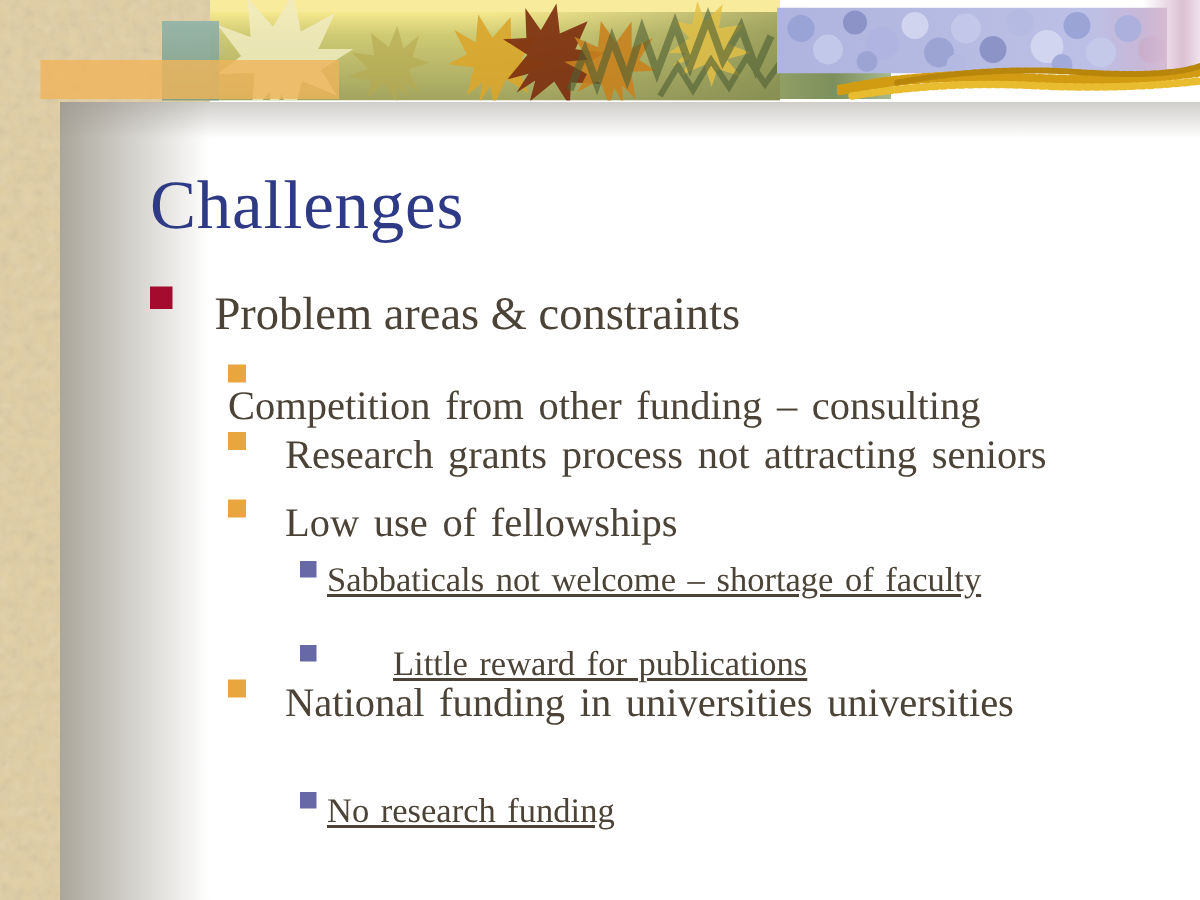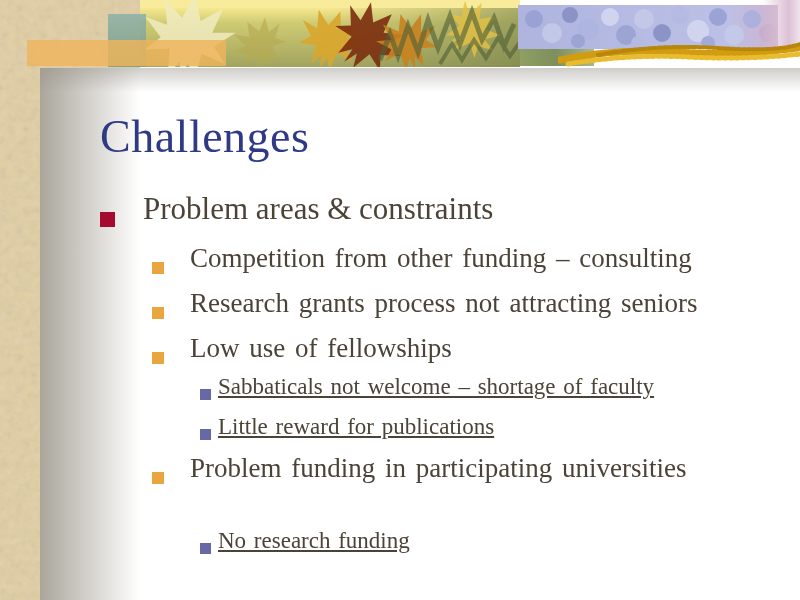--- a/index.html
+++ b/index.html
@@ -26,30 +26,30 @@
   #panel{left:40px;top:68px;width:760px;height:532px;z-index:7;
     background:
       linear-gradient(to bottom,rgba(150,146,138,.45) 0,rgba(255,255,255,0) 24px),
       linear-gradient(to right,#aaa69b 0,rgba(255,255,255,0) 100px),
       #ffffff;}
   
   #content{left:0;top:0;width:800px;height:600px;z-index:8;}
   #slide-title{
     position:absolute;left:100px;top:113px;
     font-size:46px;line-height:1.05;color:#2f3a87;letter-spacing:.5px;}
-  .row{position:absolute;display:flex;align-items:flex-end;color:#4b4337;}
+  .row{position:absolute;display:flex;align-items:flex-start;color:#4b4337;}
   .row .sq{flex:0 0 auto;display:inline-block;}
   .lv1{left:100px;font-size:31px;}
   .lv1 .sq{width:15px;height:15px;background:#a40b2e;margin-right:28px;}
   .lv2{left:152px;font-size:27px;word-spacing:3px;}
   .lv2 .sq{width:12px;height:12px;background:#e9a63e;margin-right:26px;}
   .lv3{left:200px;font-size:23px;word-spacing:2px;text-decoration:underline;}
   .lv3 .sq{width:11px;height:11px;background:#6669a6;margin-right:7px;}
-  #r1{top:191px;} #r2{top:243px;} #r3{top:288px;} #r4{top:333px;}
-  #r5{top:374px;} #r6{top:414px;} #r7{top:453px;} #r8{top:498px;margin-top:30px;}
+  #r1{top:191px;} #r2{top:243px;flex-direction:column;} #r3{top:288px;} #r4{top:333px;}
+  #r5{top:374px;} #r6{top:430px;gap:44px;} #r7{top:453px;} #r8{top:498px;margin-top:30px;}
 </style>
 </head>
 <body>
 
 <svg class="abs" id="parchment" width="800" height="600" style="left:0;top:0;z-index:0;">
   <defs>
     <filter id="grain" x="0" y="0" width="100%" height="100%">
       <feTurbulence type="fractalNoise" baseFrequency="0.13 0.13" numOctaves="4" seed="11" stitchTiles="stitch"></feTurbulence>
       <feColorMatrix type="saturate" values="0"></feColorMatrix>
     </filter>
@@ -160,19 +160,19 @@
   <div class="row lv3" id="r5">
     <span class="sq"></span>
     <span>Sabbaticals not welcome – shortage of faculty</span>
   </div>
   <div class="row lv3" id="r6">
     <span class="sq"></span>
     <span>Little reward for publications</span>
   </div>
   <div class="row lv2" id="r7">
     <span class="sq"></span>
-    <span>Problem funding in participating universities</span>
+    <span>National funding in universities universities</span>
   </div>
   <div class="row lv3" id="r8">
     <span class="sq"></span>
     <span>No research funding</span>
   </div>
 </div>
 
 </body></html>

